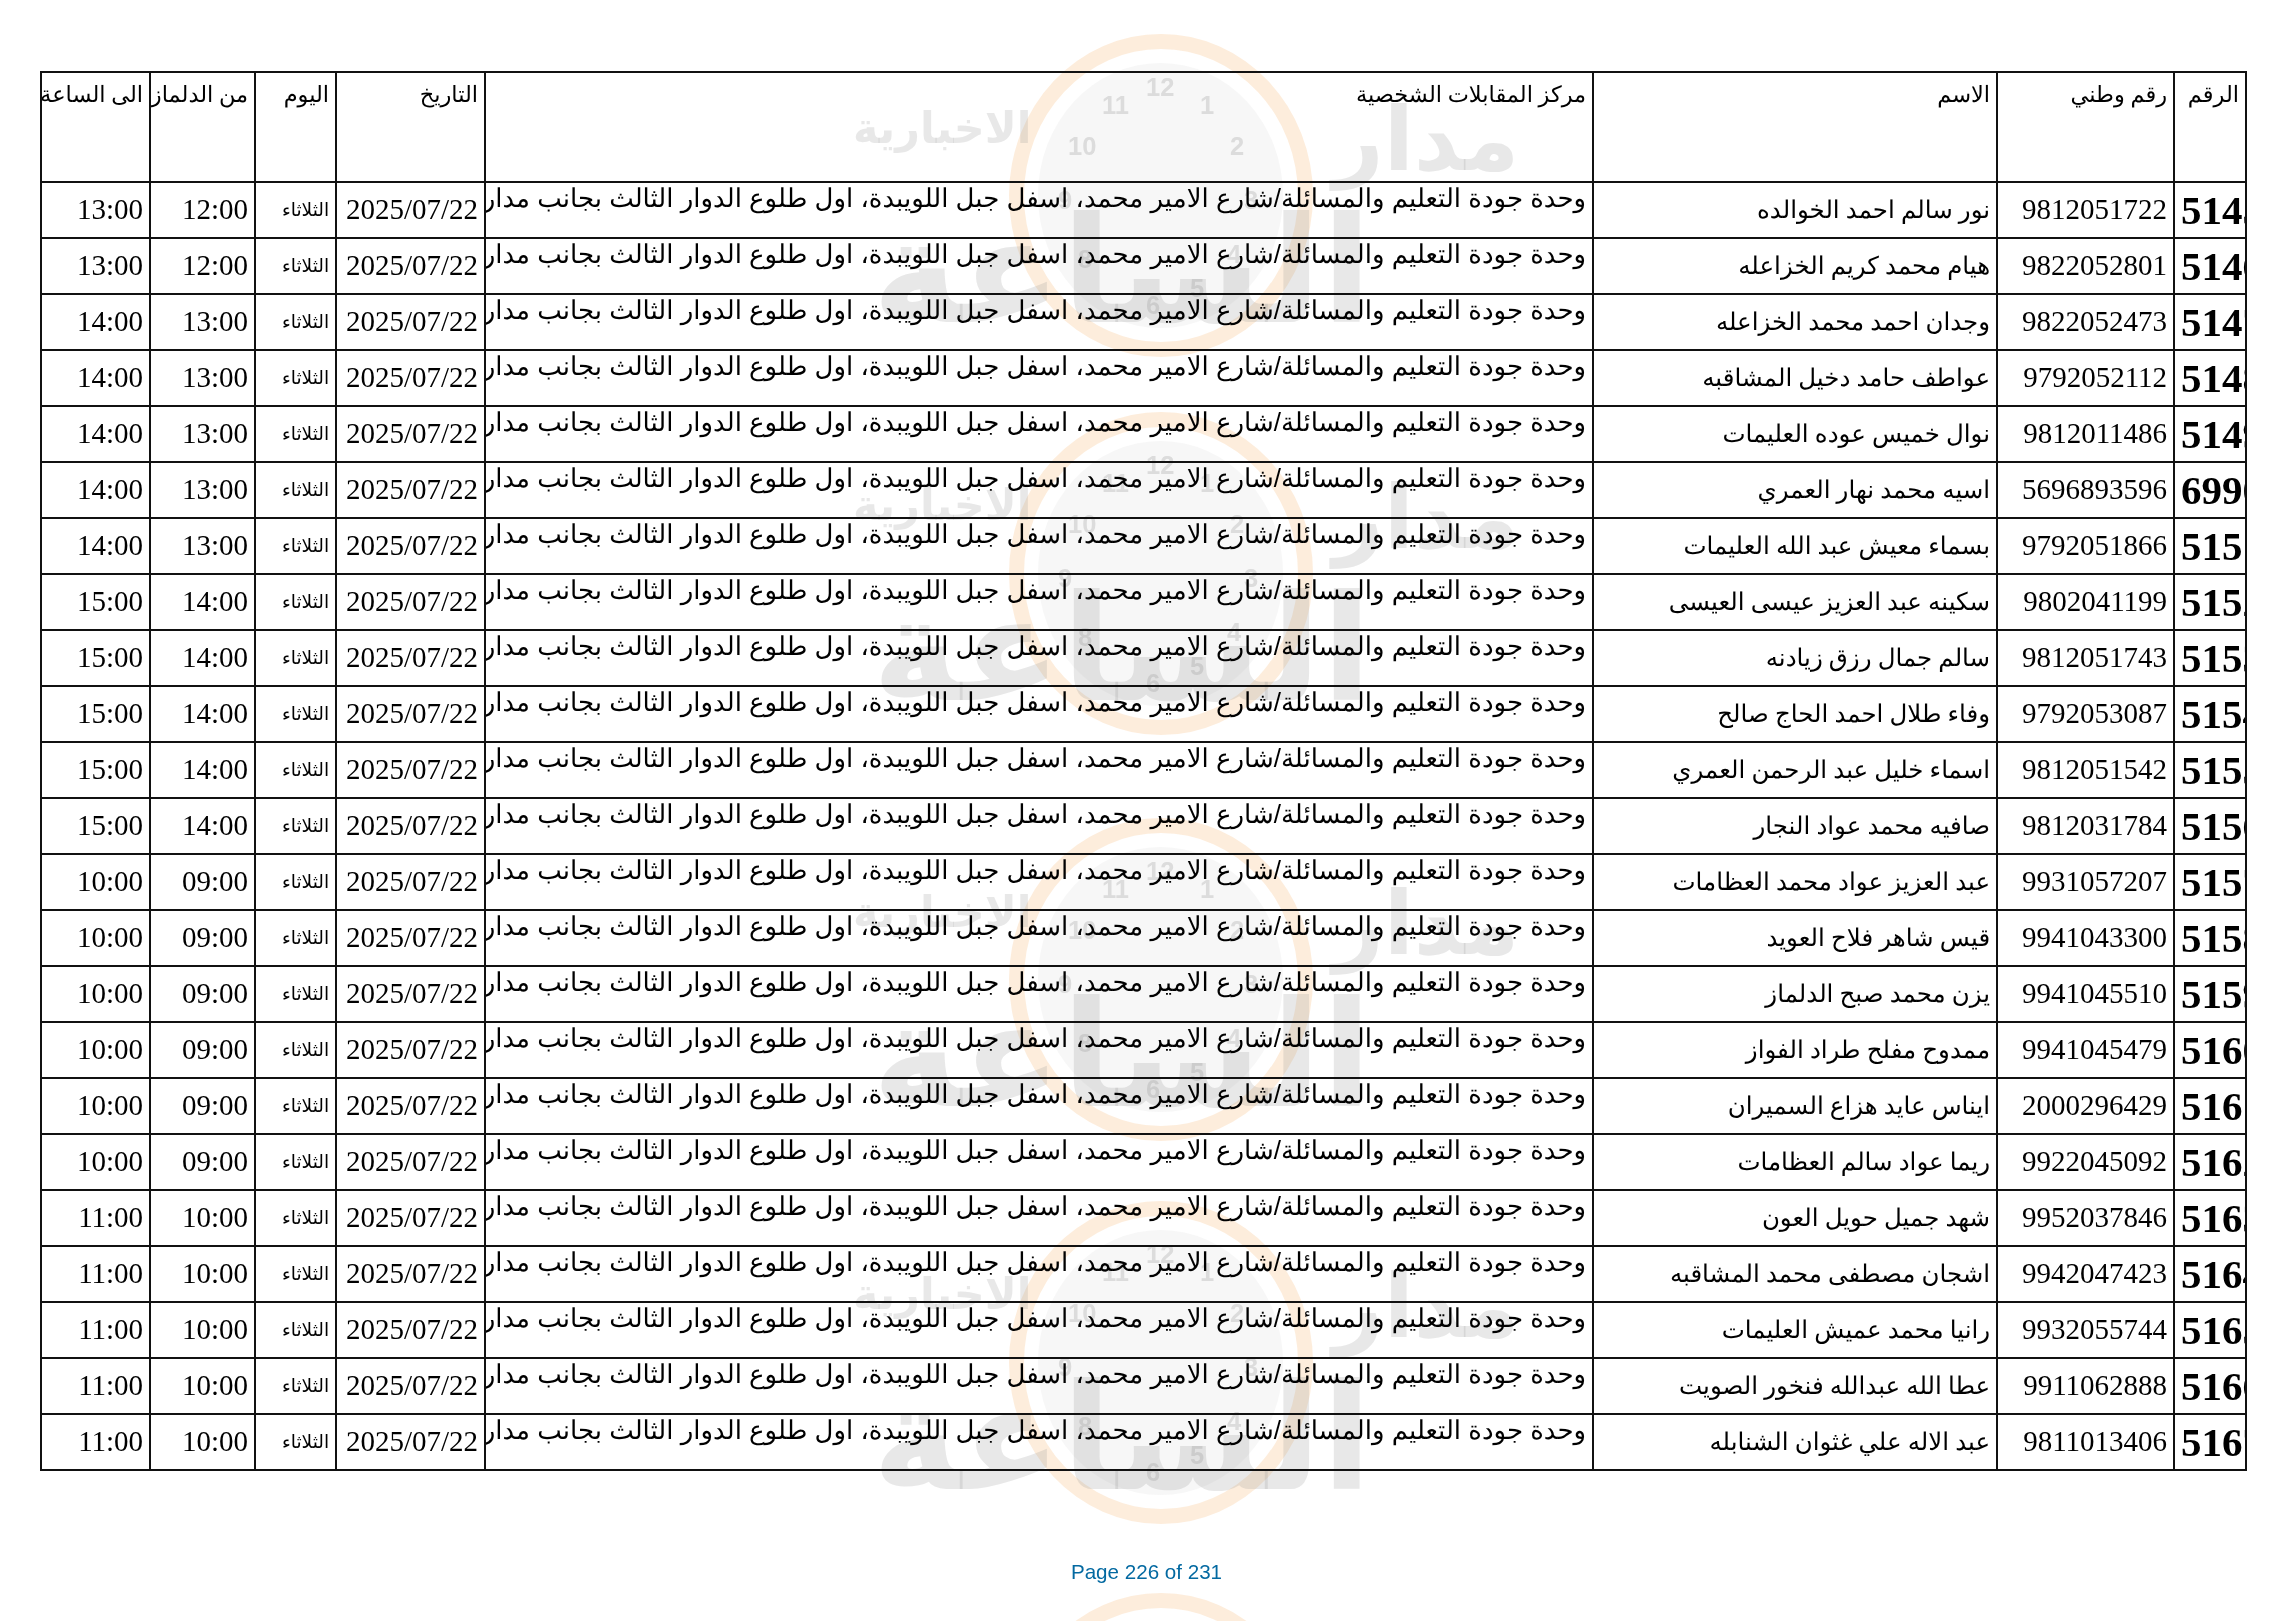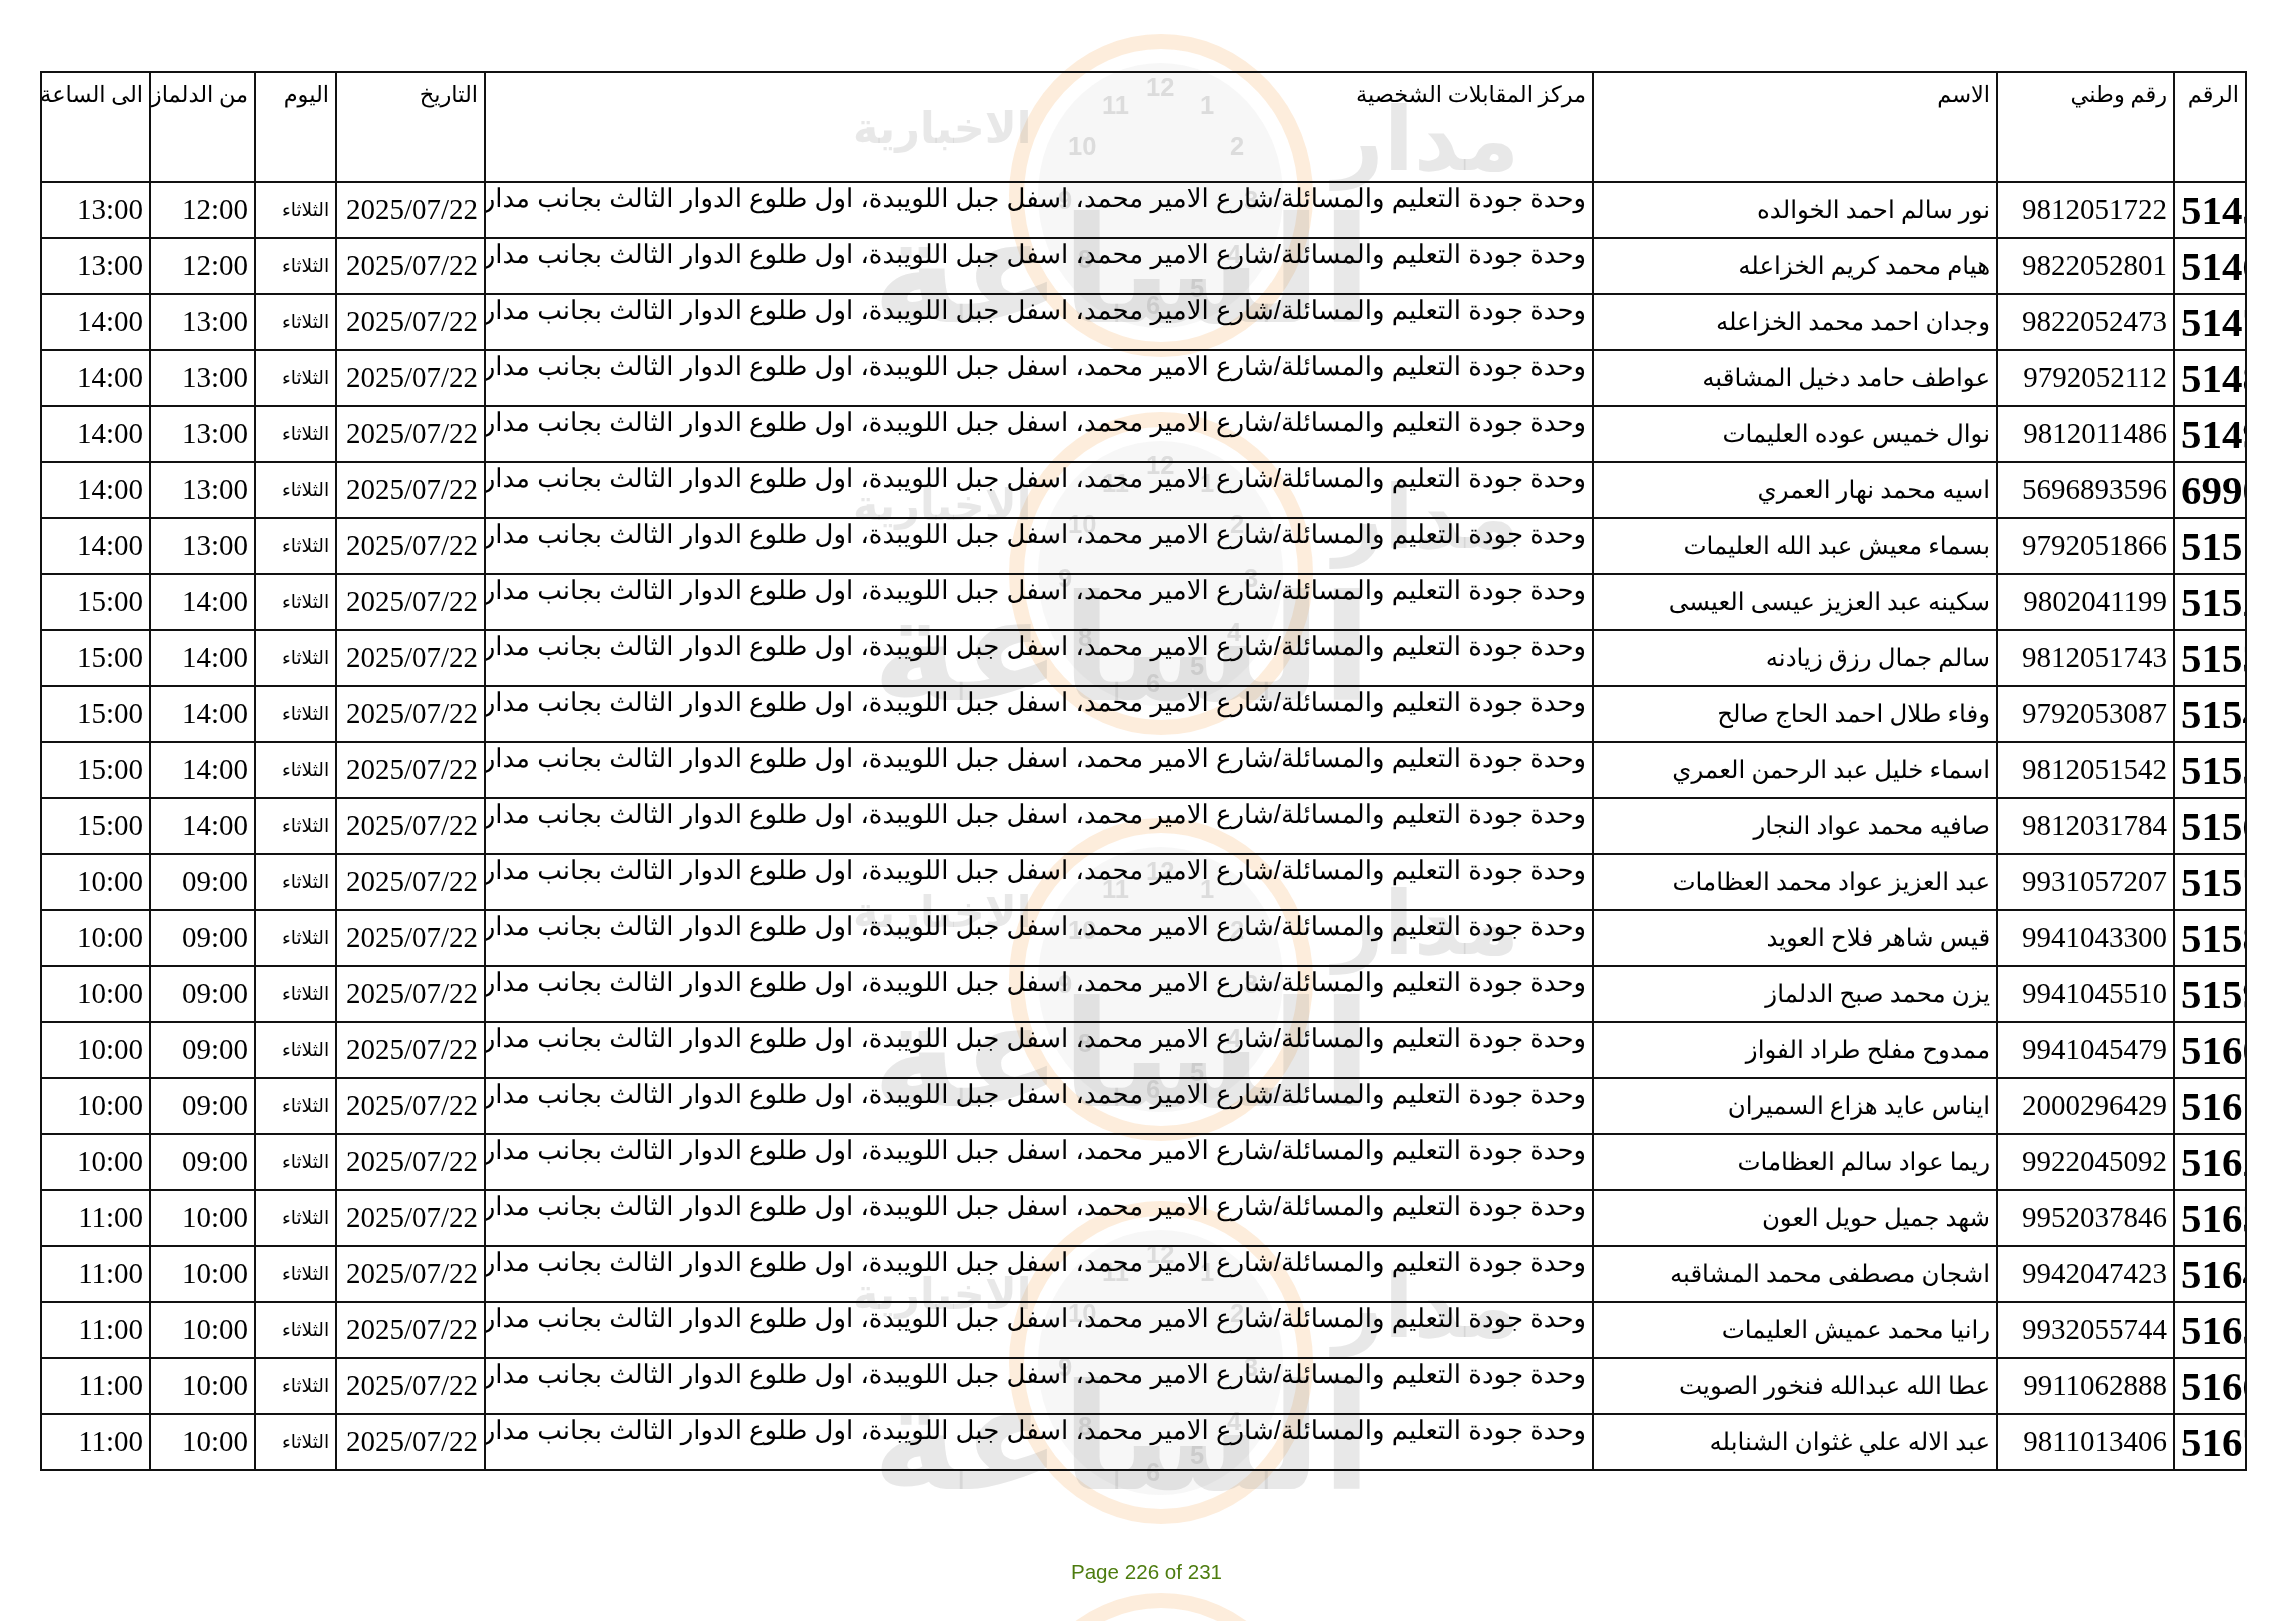--- a/index.html
+++ b/index.html
@@ -32,21 +32,21 @@
   .c-num, .c-id, .c-name, .c-date, .c-from, .c-to { font-family: "Liberation Serif", serif; font-size: 29px;
     vertical-align: middle; text-align: right; padding-top: 9.8px; }
   .c-num { font-size: 41px; font-weight: bold; }
   .c-day { font-family: "DejaVu Sans", sans-serif; font-size: 18.6px; vertical-align: middle; text-align: right; padding-top: 5.9px; }
   .c-center { font-family: "Liberation Sans", sans-serif; font-size: 26px; vertical-align: top; text-align: right;
     padding-top: 7.8px; letter-spacing: -0.3px; }
   .c-name { font-size: 24.5px; }
   .num-ltr { direction: ltr; unicode-bidi: embed; }
 
   .footer { position: absolute; left: 0; width: 2293px; top: 1560px; text-align: center;
-    font-family: "Liberation Sans", sans-serif; font-size: 20.6px; color: #4d7c0f; z-index: 1; }
+    font-family: "Liberation Sans", sans-serif; font-size: 20.6px; color: #0369a1; z-index: 1; }
 </style>
 </head>
 <body>
 
 <div class="page">
 
   <div id="wm-layer">
       <div class="wm" style="left: 1009px; top: 34px; width: 304px; height: 323px;">
         <div class="wm-ring"></div>
         <div class="wm-face"></div>

